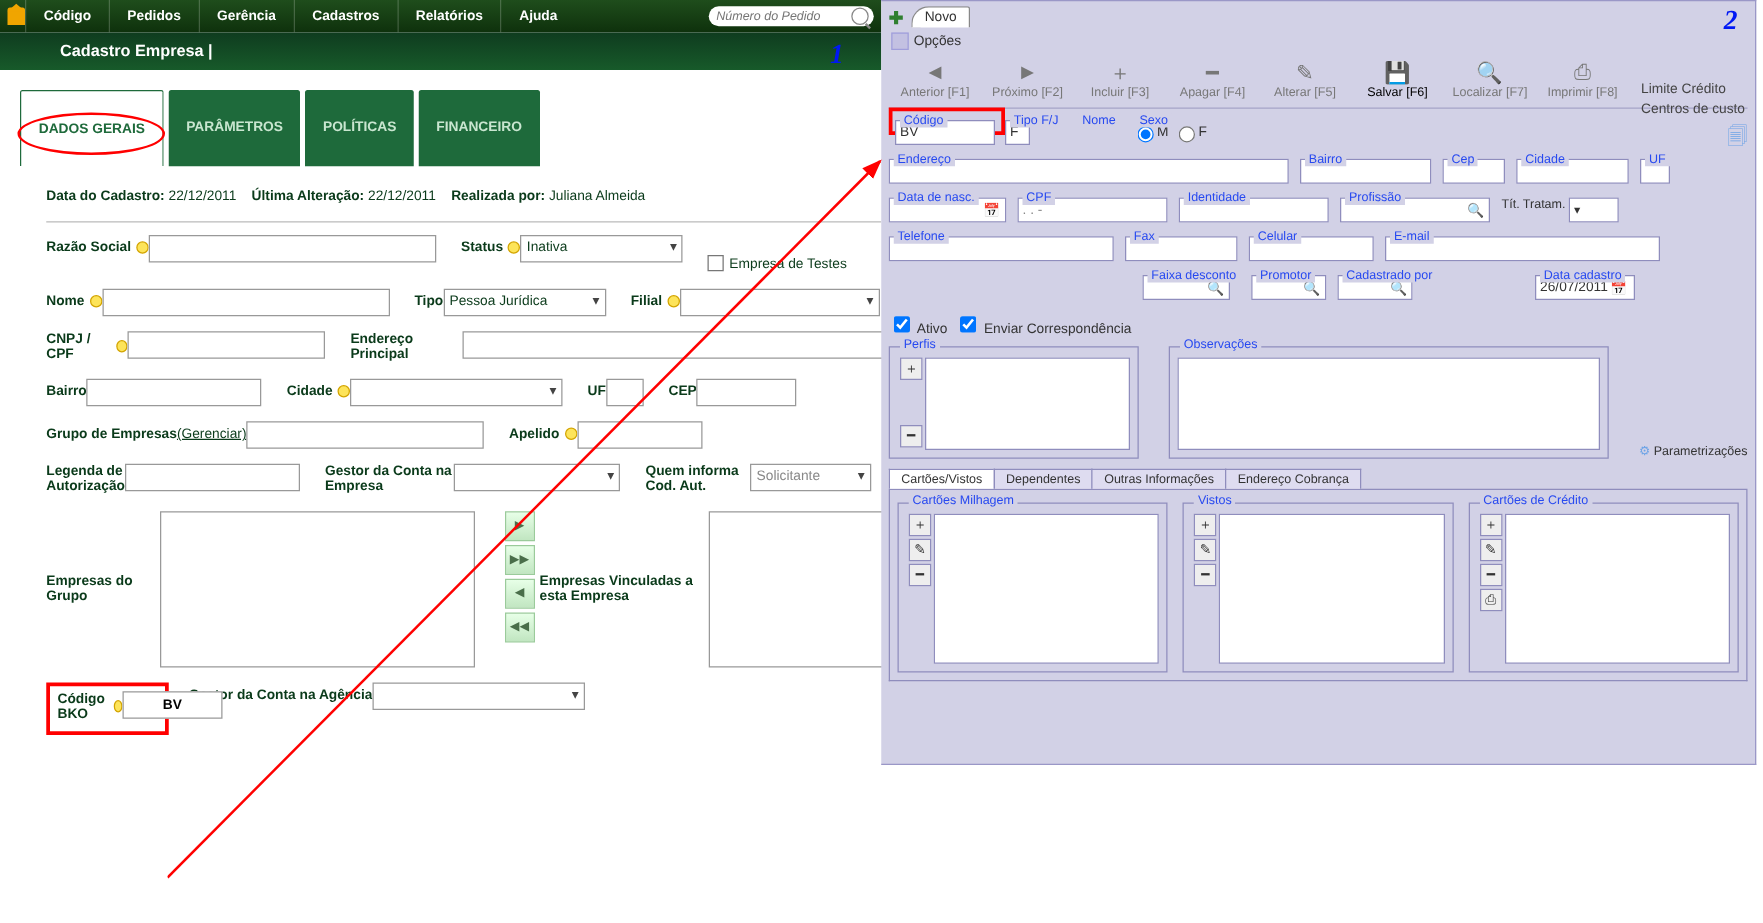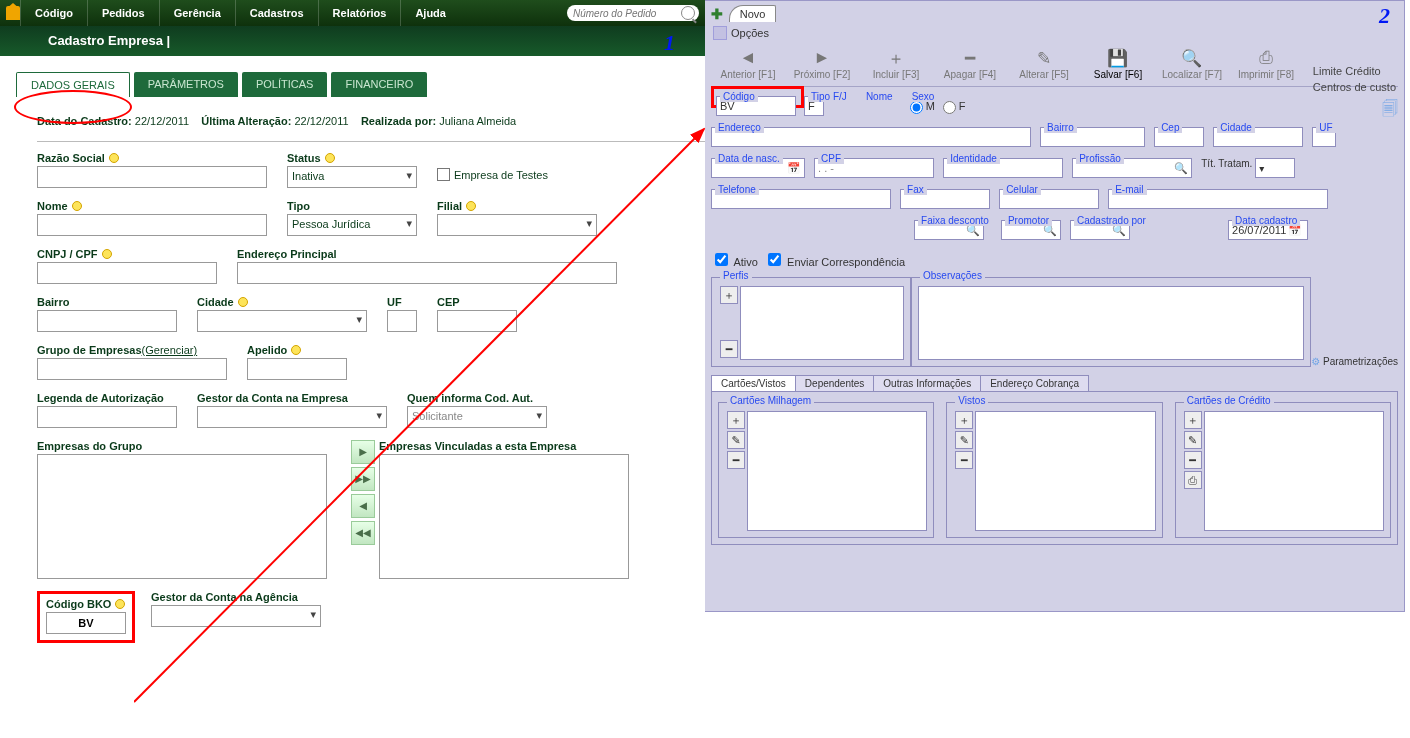--- a/index.html
+++ b/index.html
@@ -10,26 +10,26 @@
 .home-ic{width:14px;height:14px;background:#f0a500;border-radius:2px 2px 0 0;position:relative}
 .home-ic:before{content:"";position:absolute;border:7px solid transparent;border-bottom:6px solid #f0a500;top:-10px;left:0}
 .menu-item{color:#fff;padding:0 14px;font-size:11px;font-weight:bold;cursor:pointer;line-height:26px;border-left:1px solid rgba(255,255,255,.2)}
 .topbar .search{margin-left:auto;display:flex;align-items:center;background:#fff;border-radius:10px;padding:1px 4px}
 .topbar .search input{border:0;font-size:10px;font-style:italic;color:#888;width:110px;outline:none}
 .topbar .search .ic{width:14px;height:14px;border:1px solid #888;border-radius:50%;position:relative}
 .topbar .search .ic:after{content:"";position:absolute;width:5px;height:1.5px;background:#888;bottom:-2px;right:-3px;transform:rotate(45deg)}
 .subbar{background:linear-gradient(#0f3c1f,#175a2a);height:30px;line-height:30px;color:#fff;padding-left:48px;font-size:13px;font-weight:bold;position:relative}
 .callout-1{position:absolute;right:30px;top:2px;color:#0018f4;font-family:"Times New Roman",serif;font-size:22px;font-weight:bold;font-style:italic}
 .tabs{display:flex;margin:16px 0 0 16px}
-.tab{background:#1e6a3b;color:#c9e6d0;font-size:11px;font-weight:normal;padding:6px 14px;margin-right:4px;cursor:pointer;border-radius:2px 2px 0 0}
+.tab{background:#1e6a3b;color:#c9e6d0;font-size:11px;font-weight:bold;padding:24px 14px;margin-right:4px;cursor:pointer;border-radius:2px 2px 0 0}
 .tab.active{background:#fff;color:#1e6a3b;border:1px solid #1e6a3b;border-bottom:0}
 .tab-ellipse{position:absolute;border:2px solid red;border-radius:50%;width:118px;height:34px;left:14px;top:90px;pointer-events:none}
 .form-area{padding:18px 0 0 37px;color:#0a3a1a;font-size:11px}
 .row{display:flex;align-items:flex-start;margin-bottom:12px}
-.fld{display:flex;flex-direction:column;margin-right:20px}
+.fld{display:flex;flex-direction:row;margin-right:20px}
 .fld label{font-weight:bold;margin-bottom:2px;display:flex;align-items:center}
 .req{width:10px;height:10px;border:1px solid #d3a400;border-radius:50%;background:#fde45a;margin-left:4px;display:inline-block}
 .inp{border:1px solid #999;height:22px;padding:0 3px;font-size:11px}
 .sel{border:1px solid #999;height:22px;font-size:11px;background:#fff;cursor:pointer;position:relative}
 .sel:after{content:"▾";position:absolute;right:4px;top:2px;color:#444}
 .chk{width:13px;height:13px;border:1px solid #777;margin-right:4px;display:inline-block;vertical-align:middle}
 .listbox{border:1px solid #999;background:#fff}
 .transfer-btns{display:flex;flex-direction:column;margin:0 4px}
 .tb{width:24px;height:24px;background:linear-gradient(#e7ffe7,#c1e6c1);border:1px solid #9acb9a;margin-bottom:3px;text-align:center;line-height:22px;color:#4a6e4a;font-size:10px;cursor:pointer}
 .codigo-box{position:relative;border:3px solid red;padding:4px 6px 6px;width:98px}
@@ -421,21 +421,21 @@
         <span class="box" style="width:80px">
           <span>26/07/2011</span>
           <span class="tiny-ic">📅</span>
         </span>
       </span>
    <br>
    
    <div style="margin:4px 0"><label><input type="checkbox" checked="" style=""> <span>Ativo</span></label>&nbsp;&nbsp;<label><input type="checkbox" checked="" style=""> <span>Enviar Correspondência</span></label></div>
 
    
-   <div style="display:flex;gap:0">
+   <div style="display:flex;gap:24px">
      <div class="group2" style="width:200px;height:90px">
        <span class="glbl">Perfis</span>
        <div style="display:flex;height:100%">
          <div class="btns-col">
               <span class="bb">＋</span>
               <span class="bb" style="margin-top:auto">━</span>
             </div>
          <div class="listcol" style="height:auto"></div>
        </div>
      </div>

